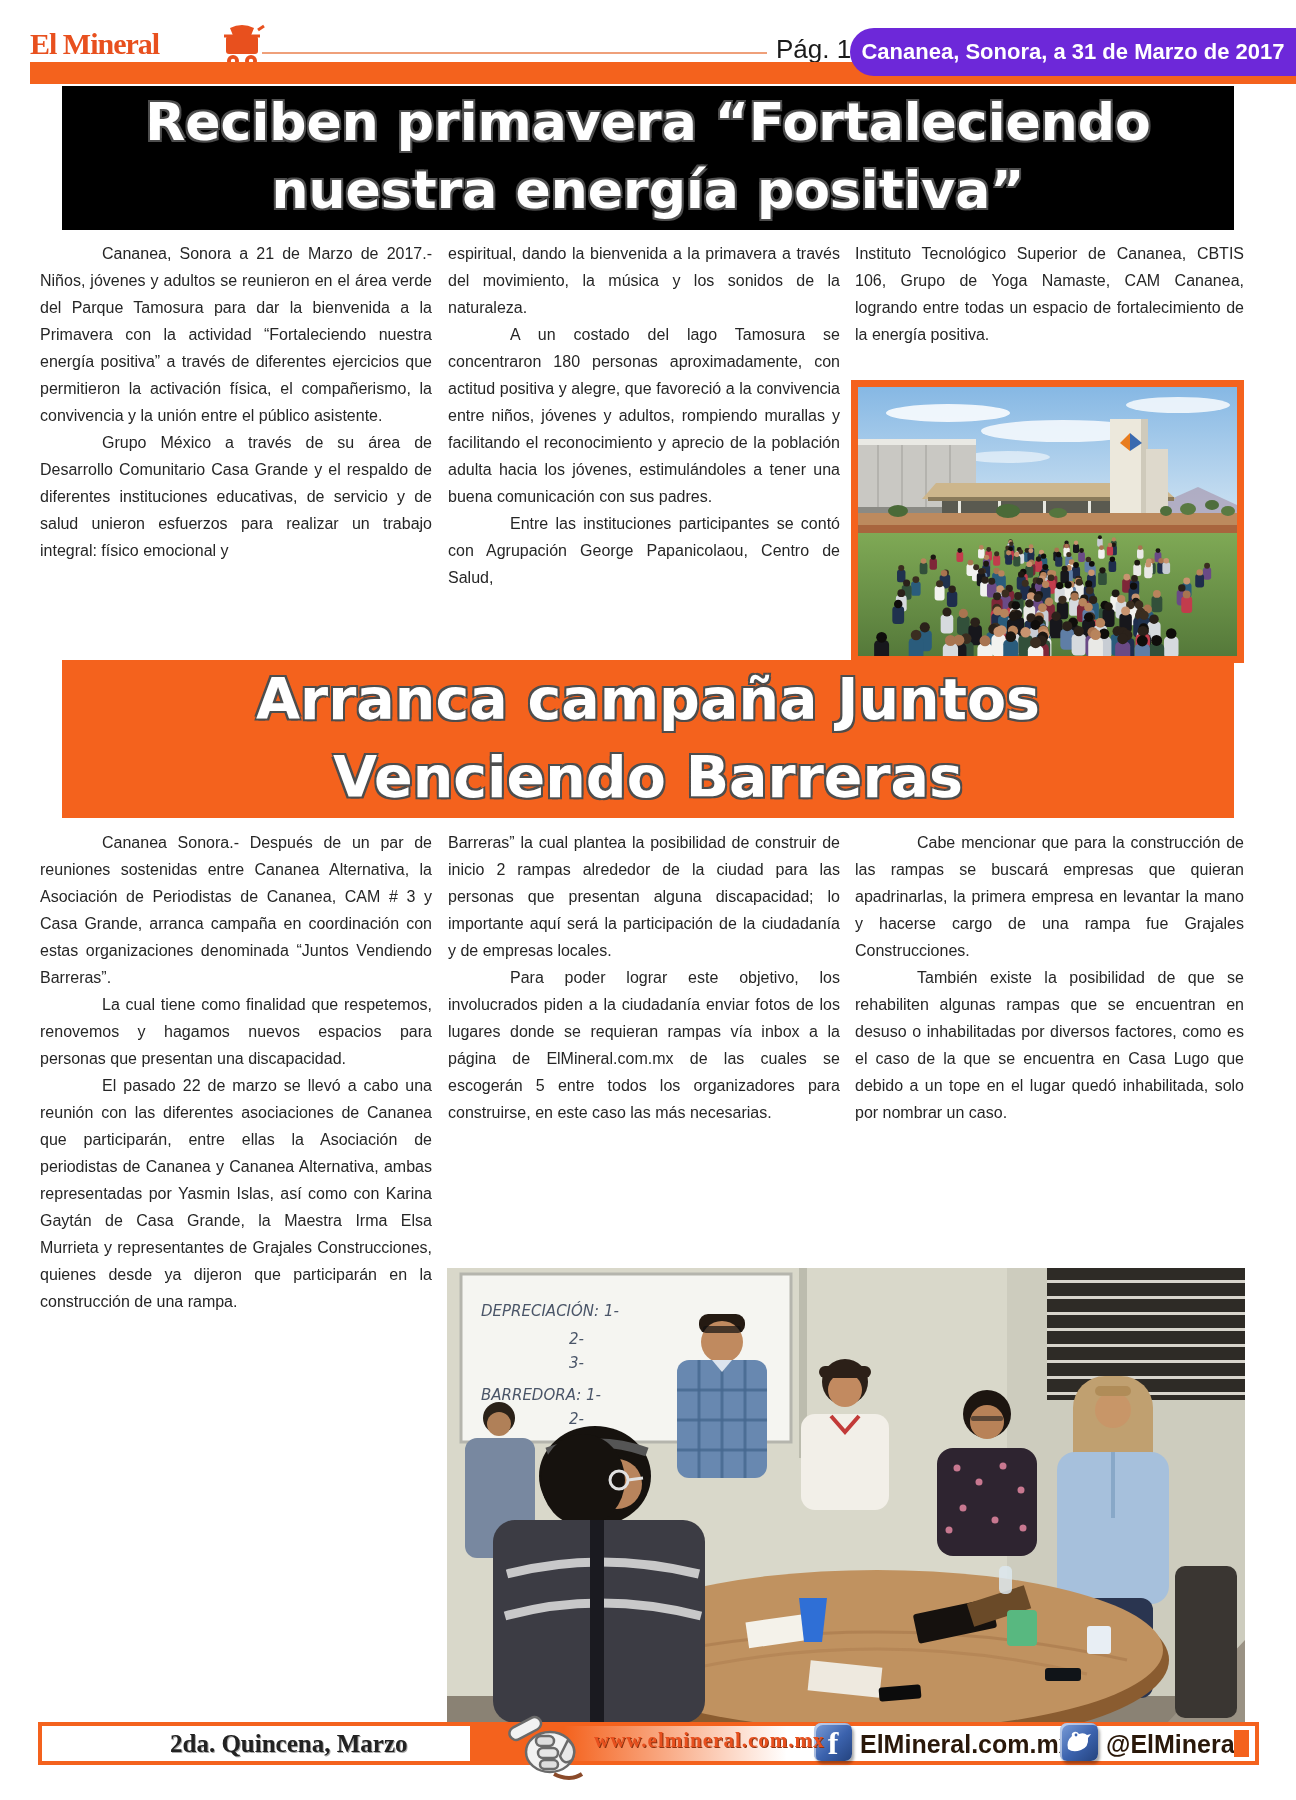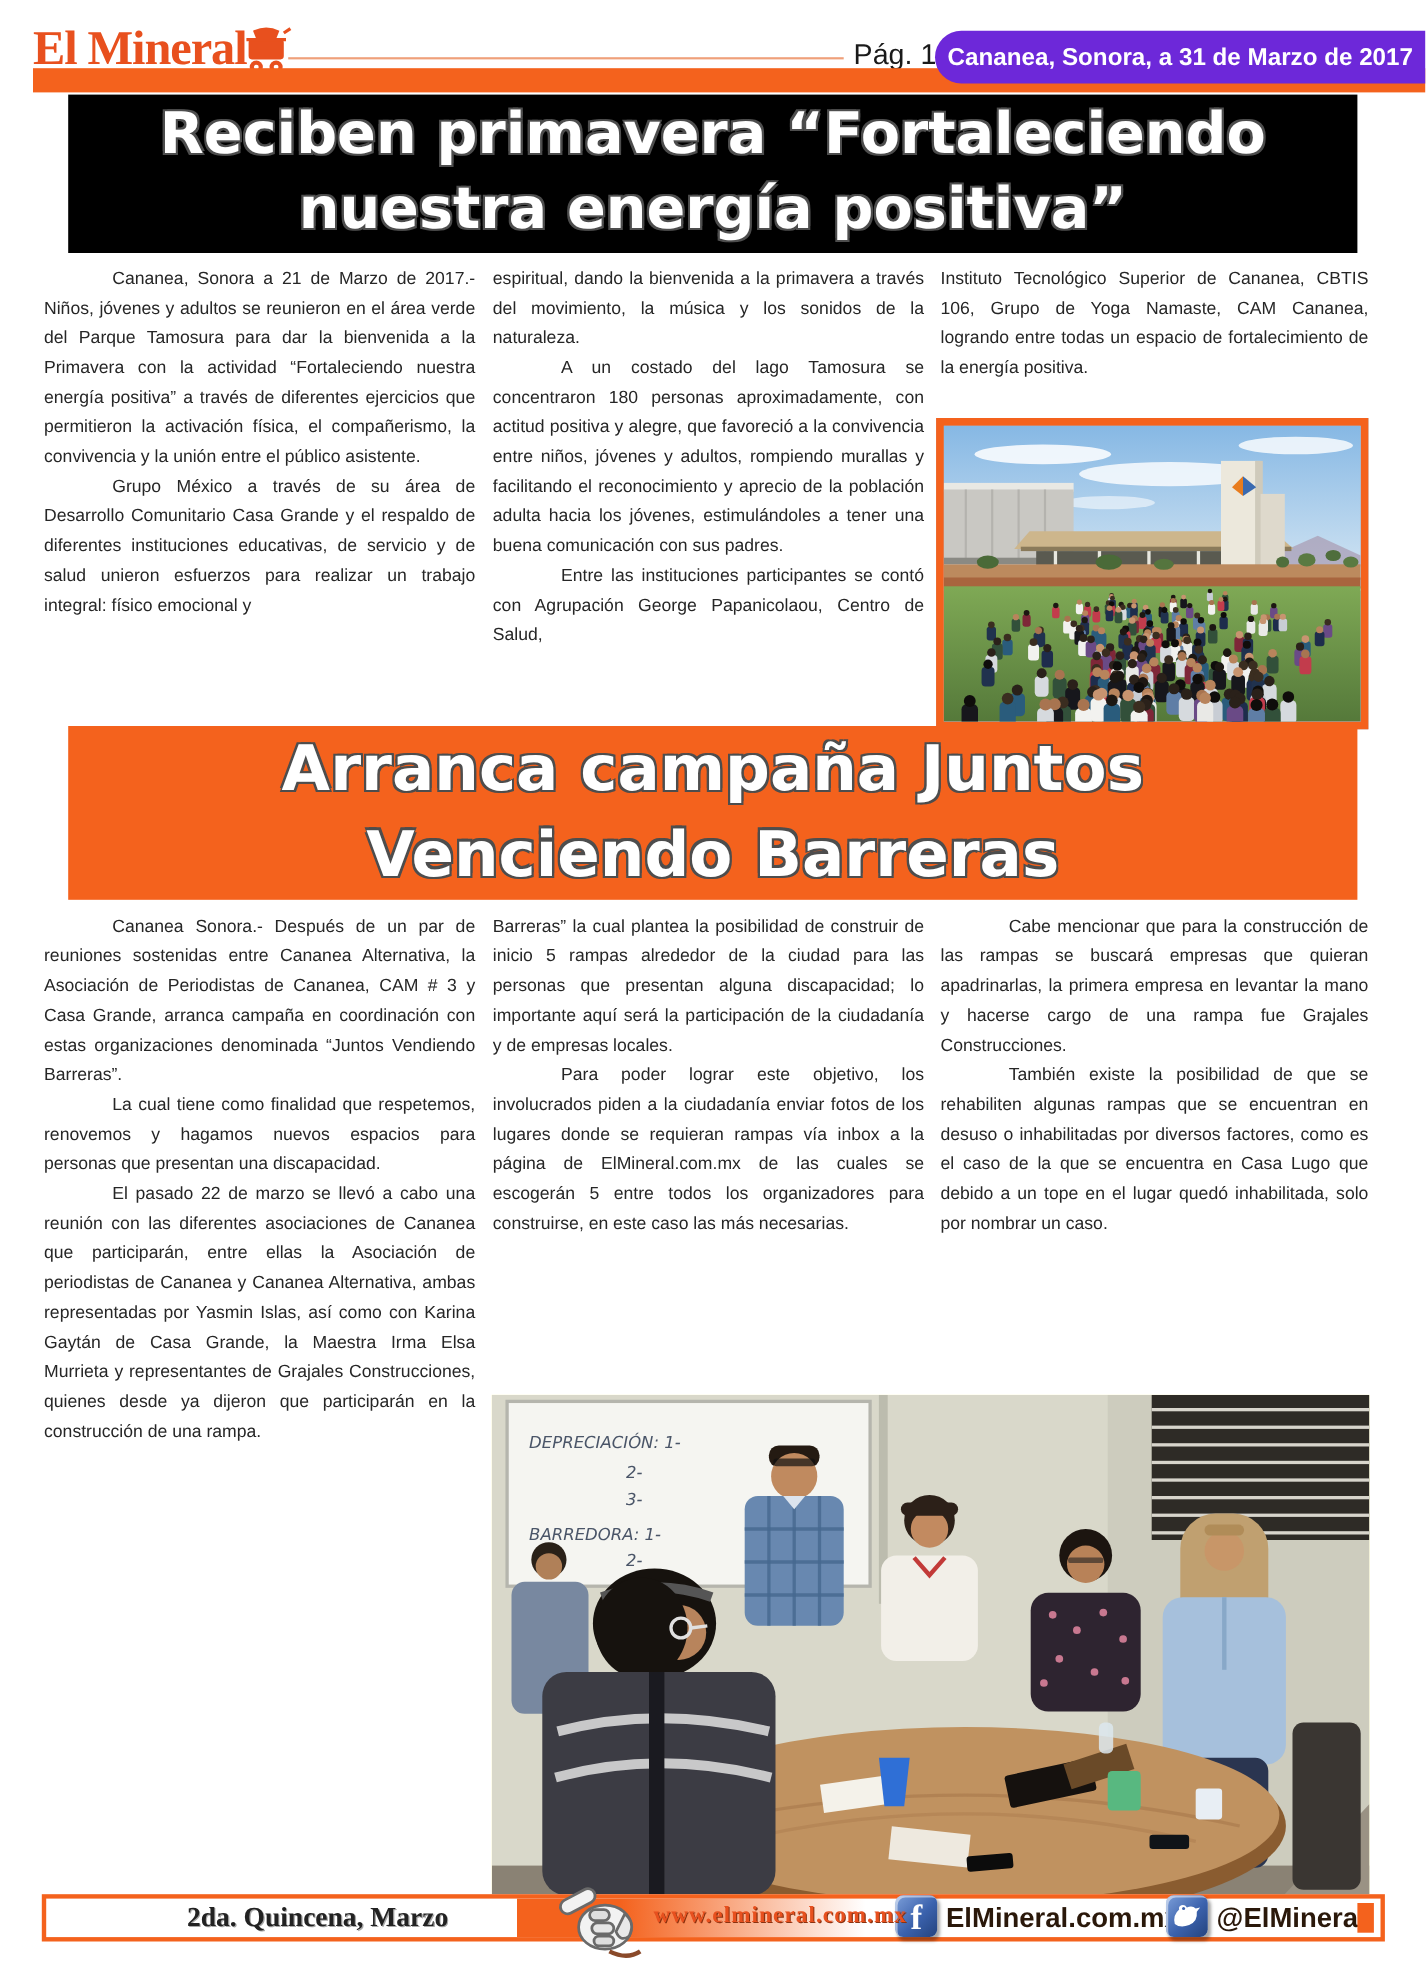--- a/index.html
+++ b/index.html
@@ -1,21 +1,21 @@
 <!DOCTYPE html>
 <html><head>
 <meta charset="utf-8">
 <style>
   html,body{margin:0;padding:0;background:#ffffff;}
   .page{position:relative;width:1296px;height:1800px;background:#fff;overflow:hidden;
         font-family:"Liberation Sans",sans-serif;}
 
   
   .logo{position:absolute;left:30px;top:22px;width:270px;height:58px;}
-  .logo-text{font-family:"Liberation Serif",serif;font-weight:bold;font-size:44px;
+  .logo-text{font-family:"Liberation Serif",serif;font-weight:bold;font-size:30px;
              color:#E8501E;letter-spacing:-1px;line-height:44px;}
   .logo-sub{position:absolute;left:104px;top:42px;font-size:11px;color:#E8501E;letter-spacing:1px;}
   .logo-cart{position:absolute;left:186px;top:2px;}
   .header-rule{position:absolute;left:262px;top:52px;width:505px;height:2px;background:#EFA07A;}
   .page-num{position:absolute;left:776px;top:34px;font-size:26px;color:#1a1a1a;}
   .date-box{position:absolute;left:850px;top:28px;width:446px;height:48px;background:#6d28d9;
             border-radius:24px 0 0 24px;color:#fff;font-weight:bold;font-size:22px;
             line-height:48px;text-align:center;z-index:3;}
   .orange-bar{position:absolute;left:30px;top:62px;width:1266px;height:22px;background:#F4621D;}
 
@@ -30,21 +30,21 @@
   
   .col{position:absolute;width:392px;text-align:justify;font-size:16px;line-height:27px;color:#262626;}
   .col p{margin:0;}
   .col p.ind{text-indent:62px;}
   #a1c1{left:40px;top:240px;} #a1c2{left:448px;top:240px;} #a1c3{left:855px;top:240px;width:389px;}
   #a2c1{left:40px;top:829px;} #a2c2{left:448px;top:829px;} #a2c3{left:855px;top:829px;width:389px;}
 
   
   .photo1{position:absolute;left:851px;top:380px;width:393px;height:283px;border:7px solid #F4621D;
           box-sizing:border-box;background:#9ec7e8;}
-  .photo2{position:absolute;left:447px;top:1268px;width:798px;height:455px;background:#fef9c3;overflow:hidden;}
+  .photo2{position:absolute;left:447px;top:1268px;width:798px;height:455px;background:#22c55e;overflow:hidden;}
   .photo1 svg,.photo2 svg{display:block;}
 
   
   .footer{position:absolute;left:38px;top:1722px;width:1221px;height:43px;border:4px solid #F4621D;
           box-sizing:border-box;background:#fff;}
   .footer-quincena{position:absolute;left:128px;top:4px;font-family:"Liberation Serif",serif;
           font-weight:bold;font-size:25px;color:#222;text-shadow:1px 1px 0 #a8a8a8;}
   .footer-wedge{position:absolute;left:428px;top:0;width:360px;height:100%;
           background:linear-gradient(90deg,#F4621D 0%,#F4621D 26%,rgba(244,98,29,0) 88%);}
   .footer-hand{position:absolute;left:452px;top:-30px;width:96px;height:96px;z-index:4;}
@@ -543,21 +543,21 @@
     <span>Arranca campaña Juntos</span>
     <span>Venciendo Barreras</span>
   </div>
 
   <div class="col" id="a2c1">
       <p class="ind">Cananea Sonora.- Después de un par de reuniones sostenidas entre Cananea Alternativa, la Asociación de Periodistas de Cananea, CAM # 3 y Casa Grande, arranca campaña en coordinación con estas organizaciones denominada “Juntos Vendiendo Barreras”.</p>
       <p class="ind">La cual tiene como finalidad que respetemos, renovemos y hagamos nuevos espacios para personas que presentan una discapacidad.</p>
       <p class="ind">El pasado 22 de marzo se llevó a cabo una reunión con las diferentes asociaciones de Cananea que participarán, entre ellas la Asociación de periodistas de Cananea y Cananea Alternativa, ambas representadas por Yasmin Islas, así como con Karina Gaytán de Casa Grande, la Maestra Irma Elsa Murrieta y representantes de Grajales Construcciones, quienes desde ya dijeron que participarán en la construcción de una rampa.</p>
     </div>
   <div class="col" id="a2c2">
-      <p>Barreras” la cual plantea la posibilidad de construir de inicio 5 rampas alrededor de la ciudad para las personas que presentan alguna discapacidad; lo importante aquí será la participación de la ciudadanía y de empresas locales.</p>
+      <p>Barreras” la cual plantea la posibilidad de construir de inicio 2 rampas alrededor de la ciudad para las personas que presentan alguna discapacidad; lo importante aquí será la participación de la ciudadanía y de empresas locales.</p>
       <p class="ind">Para poder lograr este objetivo, los involucrados piden a la ciudadanía enviar fotos de los lugares donde se requieran rampas vía inbox a la página de ElMineral.com.mx de las cuales se escogerán 5 entre todos los organizadores para construirse, en este caso las más necesarias.</p>
     </div>
   <div class="col" id="a2c3">
       <p class="ind">Cabe mencionar que para la construcción de las rampas se buscará empresas que quieran apadrinarlas, la primera empresa en levantar la mano y hacerse cargo de una rampa fue Grajales Construcciones.</p>
       <p class="ind">También existe la posibilidad de que se rehabiliten algunas rampas que se encuentran en desuso o inhabilitadas por diversos factores, como es el caso de la que se encuentra en Casa Lugo que debido a un tope en el lugar quedó inhabilitada, solo por nombrar un caso.</p>
     </div>
 
   <div class="photo2">
     <svg width="798" height="455" viewBox="0 0 798 455">
       <rect x="0" y="0" width="798" height="455" fill="#d9d8ca"></rect>

